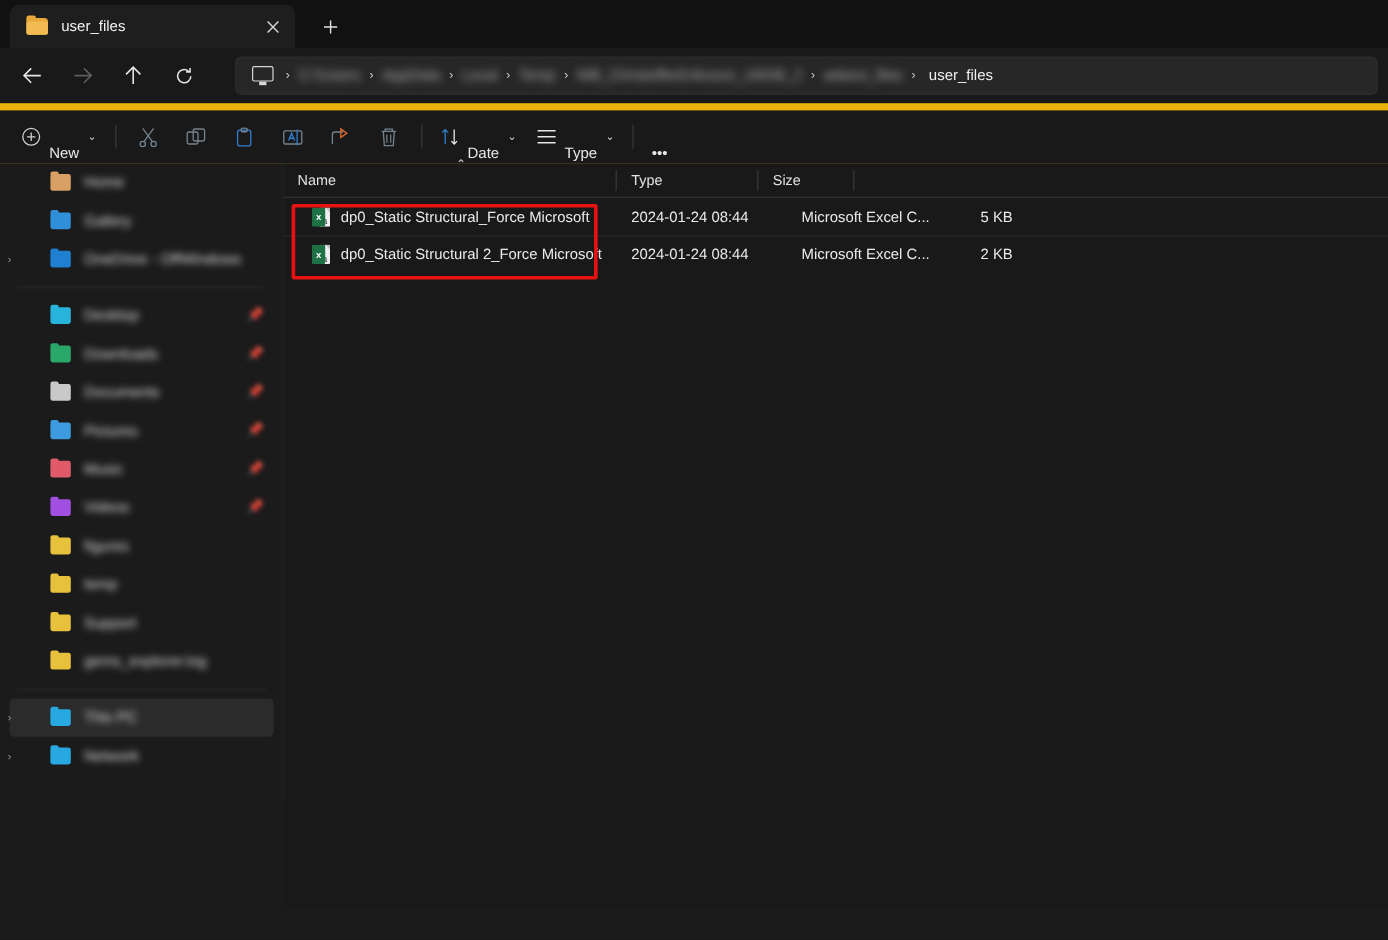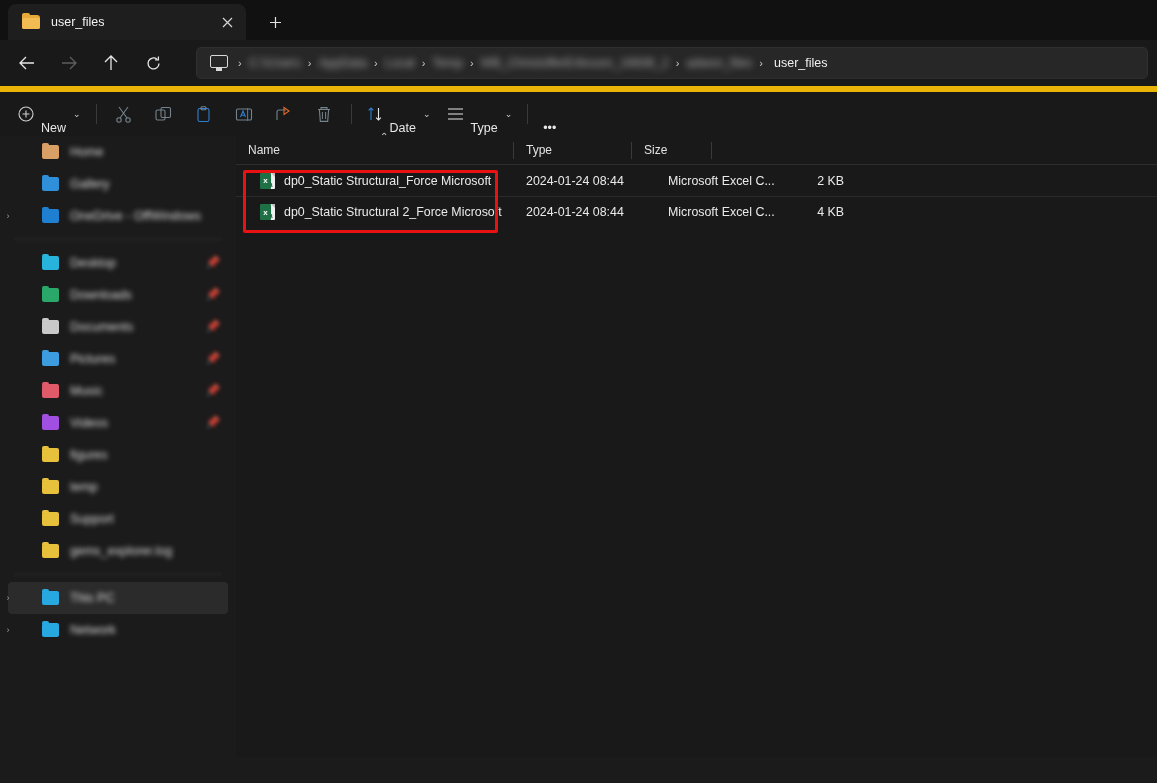--- a/index.html
+++ b/index.html
@@ -503,34 +503,34 @@
           <div class="cell cell-name">
             <span class="xls">
               <span class="pg">a</span>
               <span class="pgfold"></span>
               <span class="sheet">x</span>
             </span>
             <span>dp0_Static Structural_Force Microsoft</span>
           </div>
           <div class="cell cell-date">2024-01-24 08:44</div>
           <div class="cell cell-type">Microsoft Excel C...</div>
-          <div class="cell cell-size">2 KB</div>
+          <div class="cell cell-size">5 KB</div>
         </div>
         <div class="row">
           <div class="cell cell-name">
             <span class="xls">
               <span class="pg">a</span>
               <span class="pgfold"></span>
               <span class="sheet">x</span>
             </span>
             <span>dp0_Static Structural 2_Force Microsoft</span>
           </div>
           <div class="cell cell-date">2024-01-24 08:44</div>
           <div class="cell cell-type">Microsoft Excel C...</div>
-          <div class="cell cell-size">4 KB</div>
+          <div class="cell cell-size">2 KB</div>
         </div>
       </div>
   </div>
 
   <div class="annot"></div>
 
 
 </div>
 
 </body></html>

